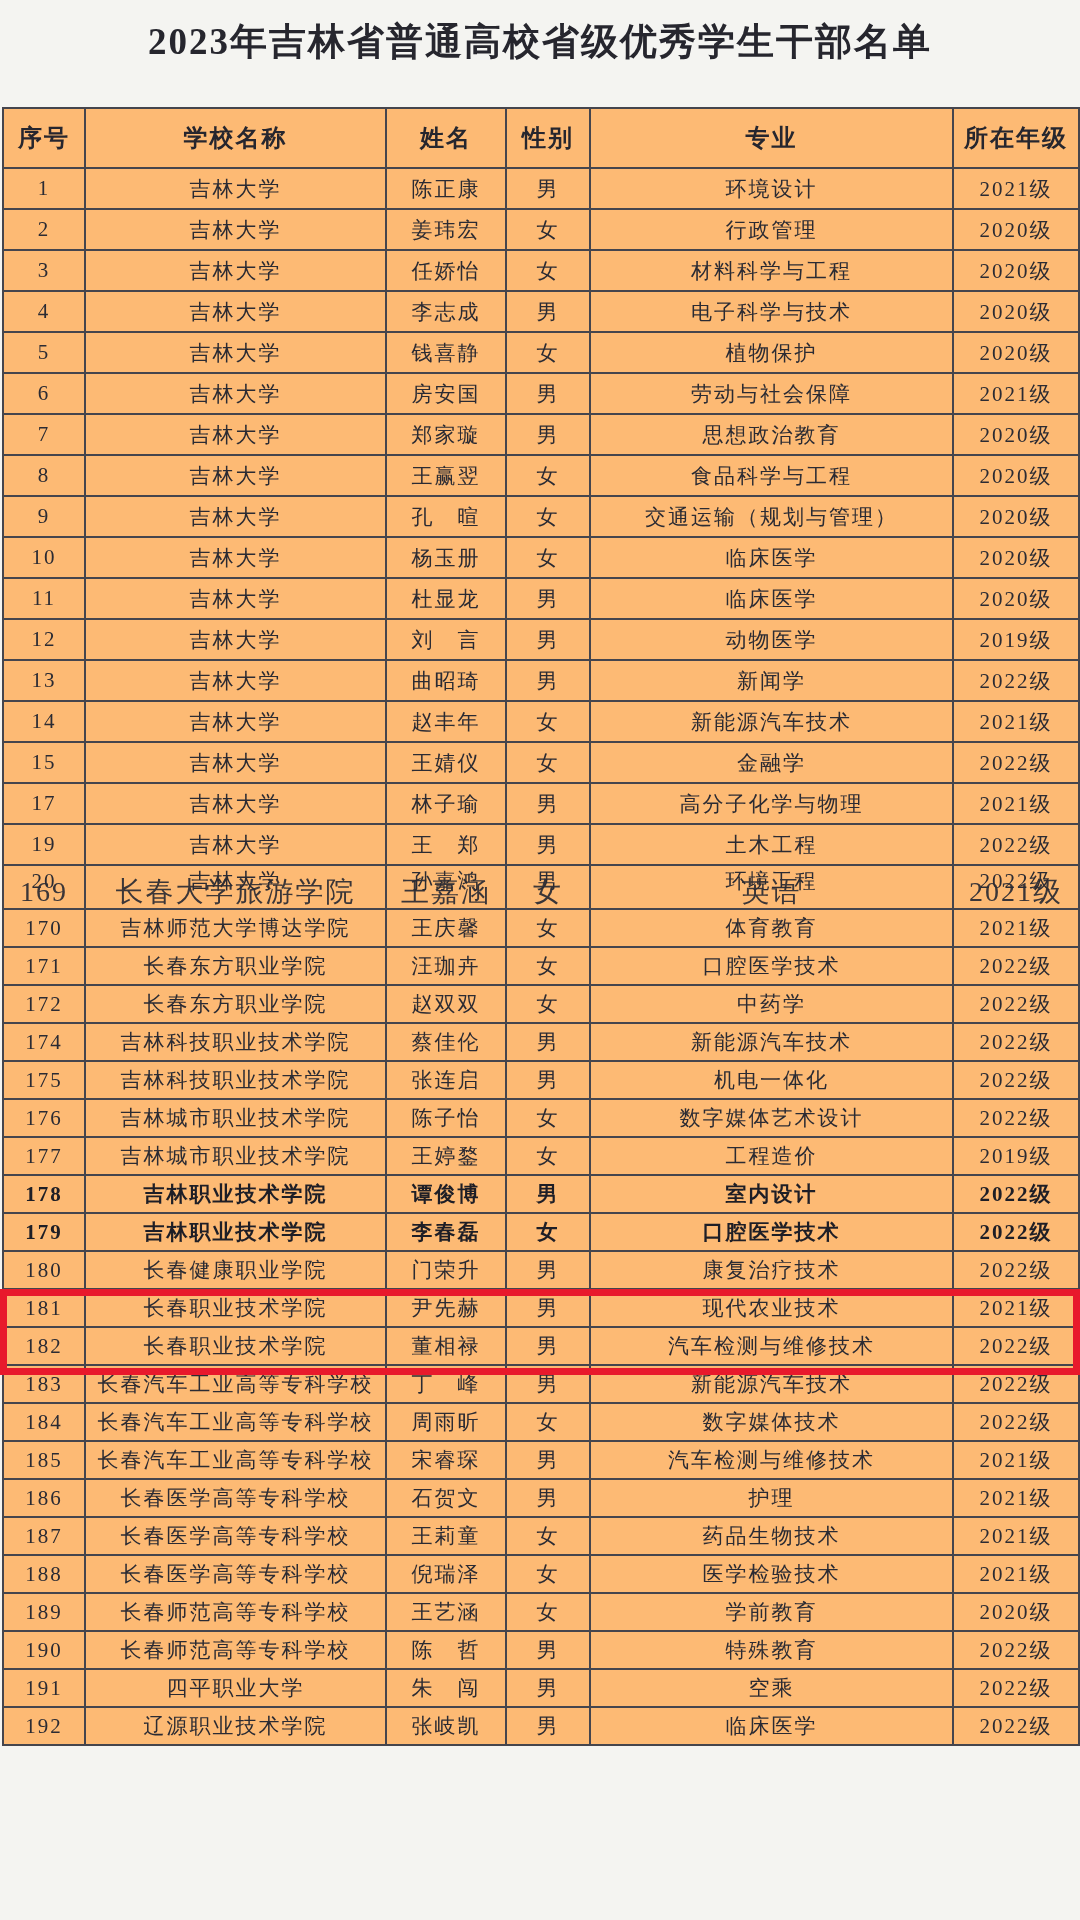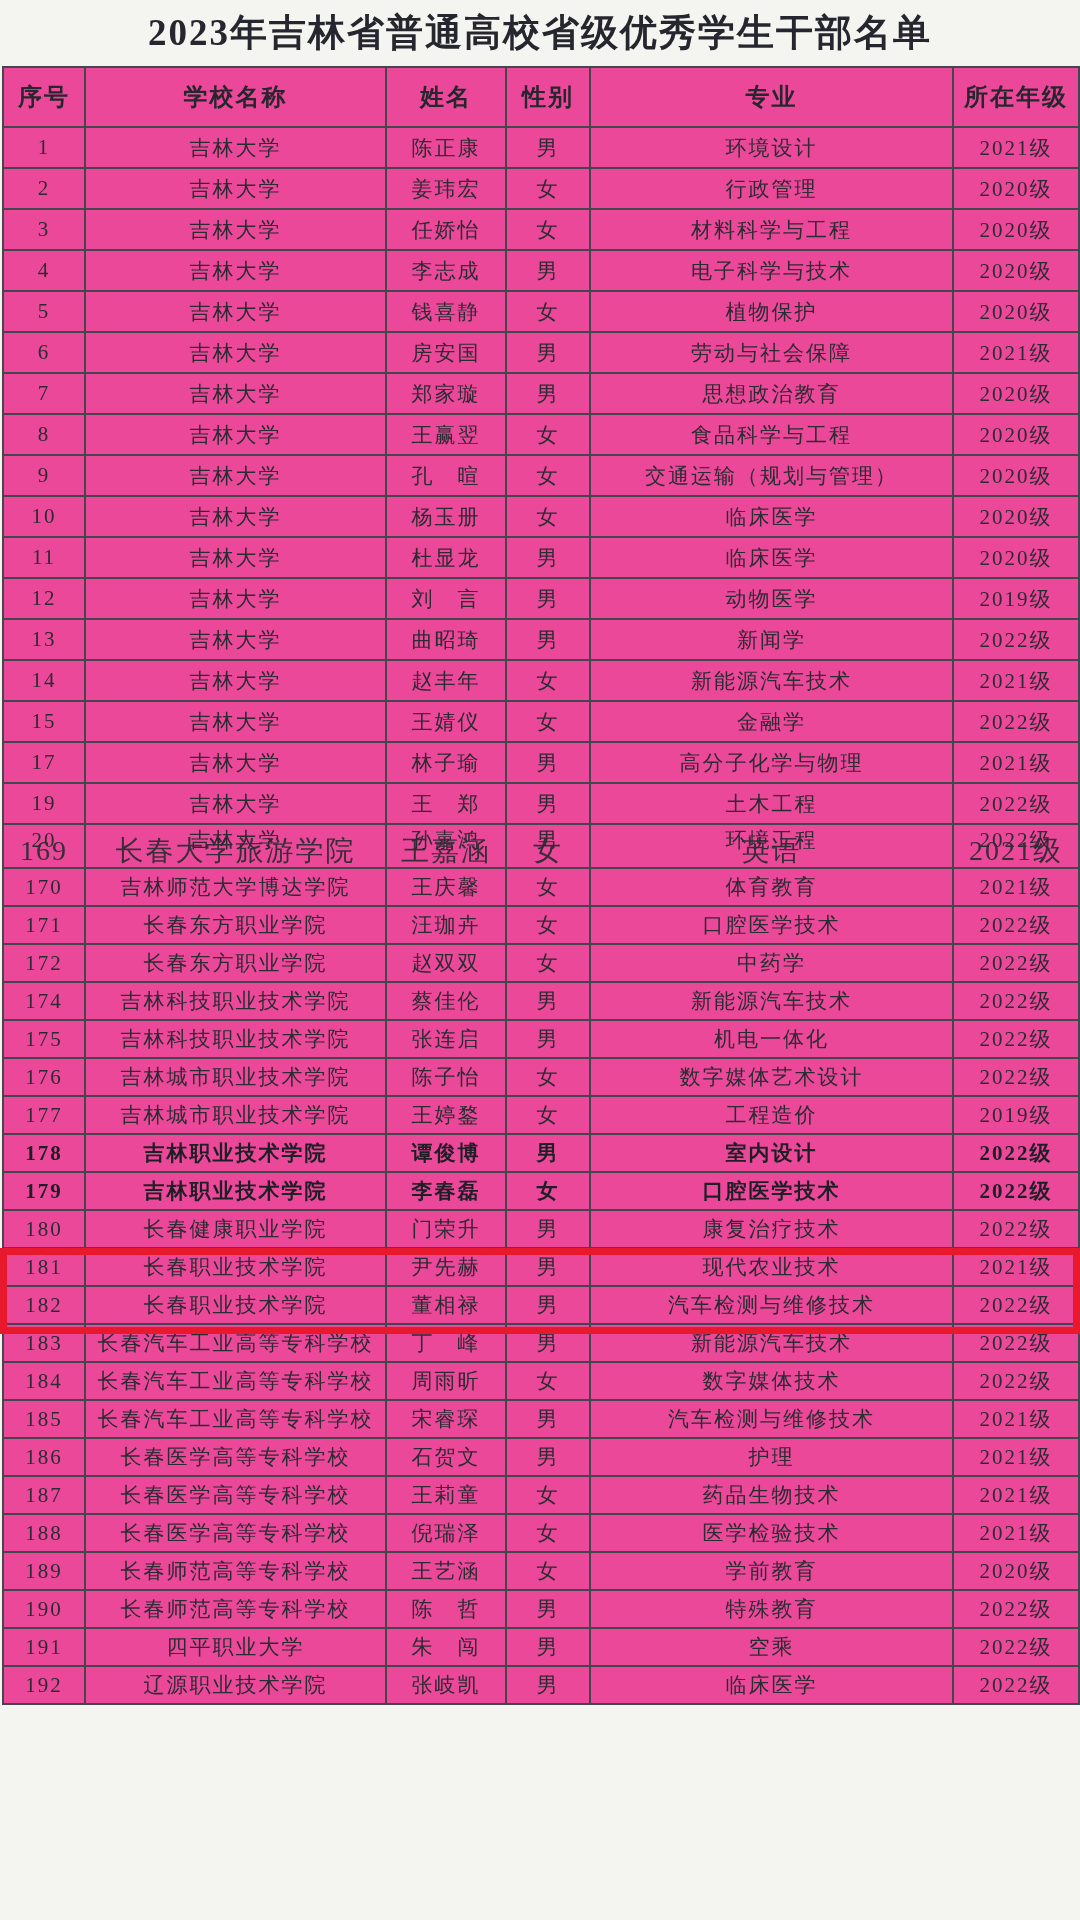--- a/index.html
+++ b/index.html
@@ -3,26 +3,26 @@
 <meta charset="utf-8">
 <style>
   html,body{margin:0;padding:0;}
   body{
     width:1080px;height:1920px;overflow:hidden;position:relative;
     background:#f4f4f1;
     font-family:"Liberation Serif","DejaVu Serif",serif;
     color:#2b2b33;
   }
   .page-title{
-    height:66px;display:flex;align-items:center;justify-content:center;
+    height:83px;display:flex;align-items:center;justify-content:center;
     font-size:37px;font-weight:700;letter-spacing:2px;color:#26262e;
   }
   .table-wrap{position:relative;margin:0 2px;}
   table{
-    border-collapse:collapse;table-layout:fixed;width:1076px;background:#ec4899;
+    border-collapse:collapse;table-layout:fixed;width:1076px;background:#fdba74;margin-top:24px;
   }
   th,td{
     border:2px solid #45454d;text-align:center;vertical-align:middle;
     overflow:hidden;padding:0;letter-spacing:2px;
   }
   th{height:58px;font-size:24px;font-weight:700;color:#26262e;}
   td{font-size:21px;}
   tr.pre  td{height:39px;}
   tr.post td{height:36px;}
   tr.hl   td{font-weight:700;color:#1e1e26;}

